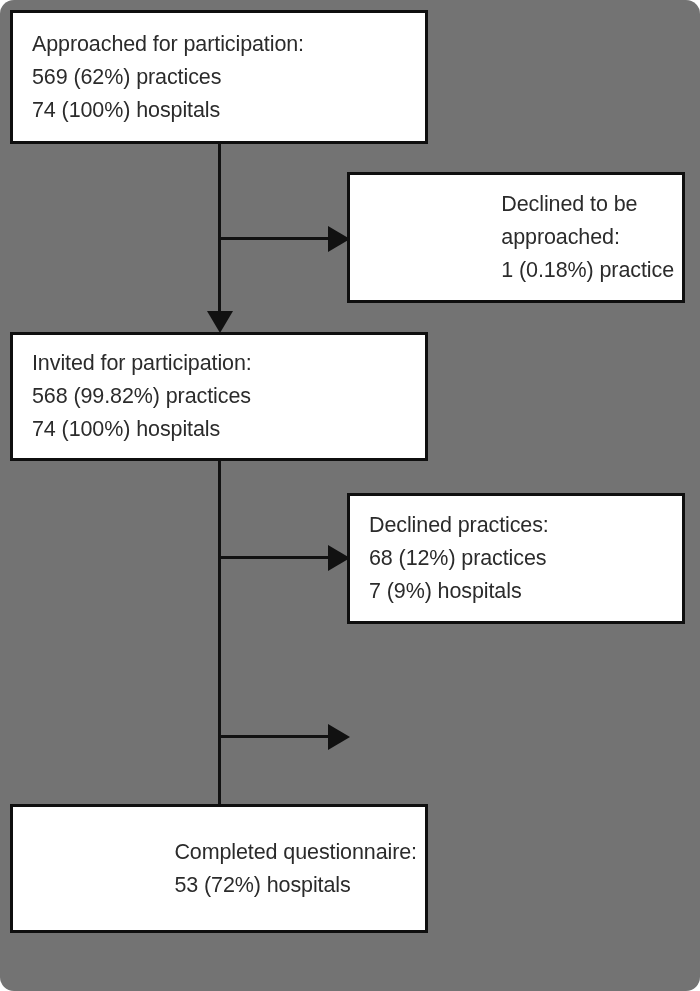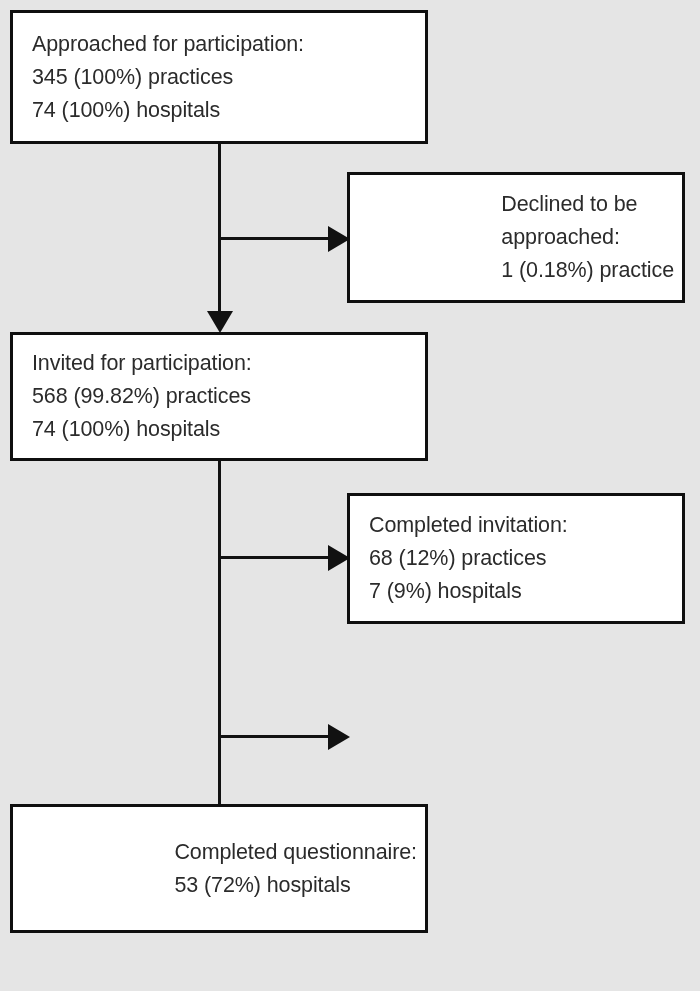--- a/index.html
+++ b/index.html
@@ -8,22 +8,23 @@
     padding: 0;
     background: #ffffff;
   }
   body {
     font-family: "Liberation Sans", "DejaVu Sans", sans-serif;
   }
   #flow-root {
     position: relative;
     width: 700px;
     height: 991px;
-    background: #e5e5e5;
+    background: #737373;
     overflow: hidden;
+    border-radius: 14px;
   }
 
   
   .node {
     position: absolute;
     box-sizing: border-box;
     background: #ffffff;
     border: 3px solid #0f0f0f;
     display: flex;
     flex-direction: column;
@@ -103,21 +104,21 @@
 
   <div class="conn h-line" id="branch-2"></div>
   <div class="arrow-right" id="arrowhead-2"></div>
 
   <div class="conn h-line" id="branch-3"></div>
   <div class="arrow-right" id="arrowhead-3"></div>
 
   <div class="node" id="node-approached">
     <div class="node-lines">
       <div class="node-line">Approached for participation:</div>
-      <div class="node-line">345 (100%) practices</div>
+      <div class="node-line">569 (62%) practices</div>
       <div class="node-line">74 (100%) hospitals</div>
     </div>
   </div>
 
   <div class="node" id="node-declined-appr">
     <div class="node-lines">
       <div class="node-line">Declined to be</div>
       <div class="node-line">approached:</div>
       <div class="node-line">1 (0.18%) practice</div>
     </div>
@@ -126,21 +127,21 @@
   <div class="node" id="node-invited">
     <div class="node-lines">
       <div class="node-line">Invited for participation:</div>
       <div class="node-line">568 (99.82%) practices</div>
       <div class="node-line">74 (100%) hospitals</div>
     </div>
   </div>
 
   <div class="node" id="node-declined-inv">
     <div class="node-lines">
-      <div class="node-line">Completed invitation:</div>
+      <div class="node-line">Declined practices:</div>
       <div class="node-line">68 (12%) practices</div>
       <div class="node-line">7 (9%) hospitals</div>
     </div>
   </div>
 
 
   <div class="node" id="node-completed">
     <div class="node-lines">
       <div class="node-line">Completed questionnaire:</div>
       <div class="node-line">53 (72%) hospitals</div>

